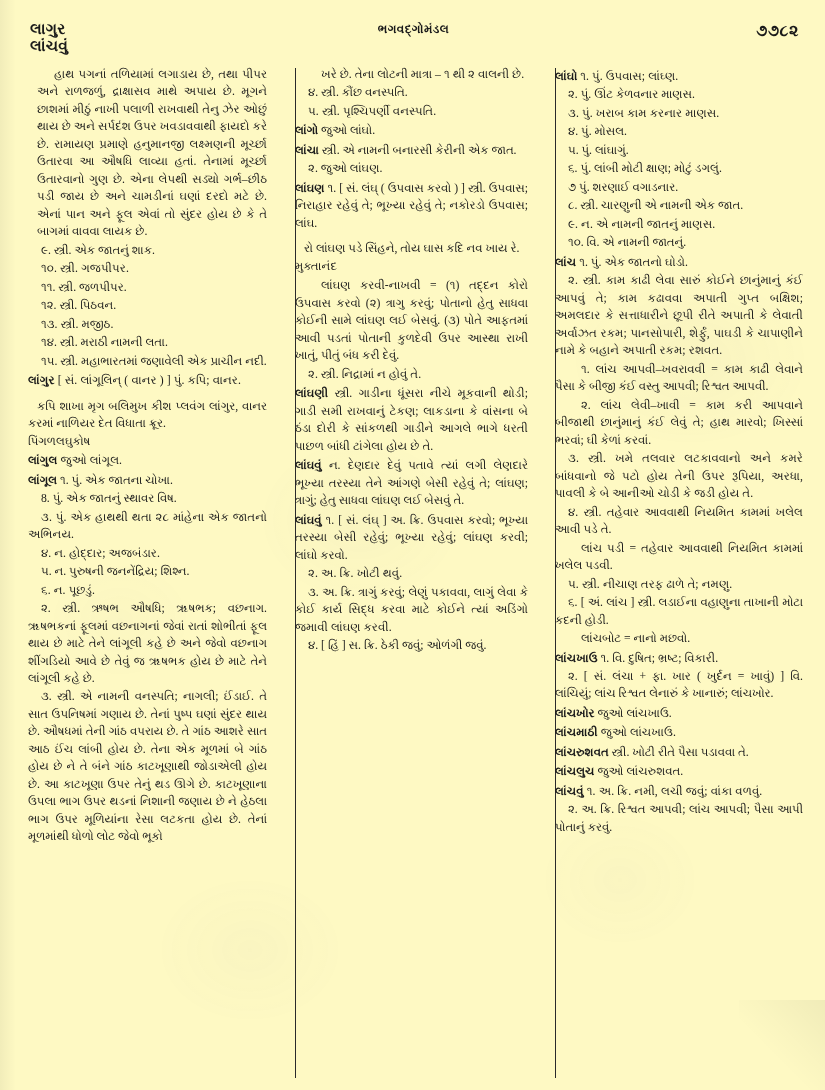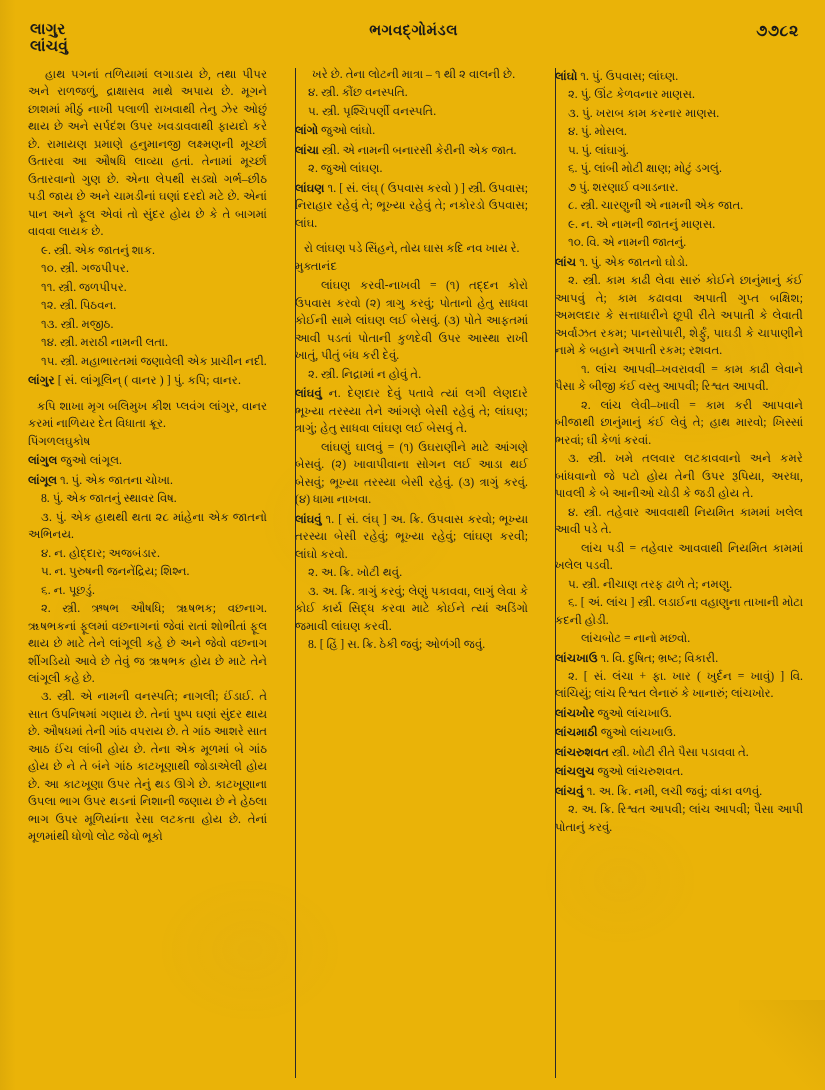--- a/index.html
+++ b/index.html
@@ -13,21 +13,21 @@
     font-family: "Liberation Serif", "DejaVu Serif", serif;
     color: #1a1a1a;
     overflow: hidden;
     position: relative;
   }
 
   
   .page {
     position: absolute;
     inset: 0;
-    background: #eab308;
+    background: #fef9c3;
     text-decoration: underline;
   }
 
   
   .scan-grain {
     position: absolute;
     inset: 0;
     pointer-events: none;
     opacity: .40;
     background:
@@ -60,21 +60,21 @@
     position: absolute; left: 2px; top: 0;
     line-height: 1.12;
     font-size: 15.5px;
     font-weight: bold;
     letter-spacing: .2px;
   }
   .rh-left .l2 { display: block; }
   .rh-center {
     position: absolute; left: 0; right: 0; top: 2px;
     text-align: center;
-    font-size: 15px;
+    font-size: 12px;
     font-weight: bold;
     letter-spacing: .4px;
   }
   .rh-right {
     position: absolute; right: 0; top: 2px;
     font-size: 16px;
     font-weight: bold;
     letter-spacing: .6px;
   }
 
@@ -106,21 +106,21 @@
     top: 2px;
     bottom: 4px;
     width: 1px;
     background: #2a2a2a;
   }
   .rule-a { left: 267px; }
   .rule-b { left: 527px; }
 
   
   .para {
-    margin: 0 0 1px 0;
+    margin: 0 0 1px 9px;
     text-indent: 17px;
   }
   .entry {
     margin: 2px 0 1px 0;
     text-indent: 0;
   }
   .sense {
     margin: 0 0 1px 0;
     text-indent: 13px;
   }
@@ -191,26 +191,26 @@
         <p class="sense">૪. સ્ત્રી. કૌંછ વનસ્પતિ.</p>
         <p class="sense">૫. સ્ત્રી. પૃશ્ચિપર્ણી વનસ્પતિ.</p>
         <p class="entry"><span class="hw">લાંગો</span><span> જુઓ લાંઘો.</span></p>
         <p class="entry"><span class="hw">લાંચા</span><span> સ્ત્રી. એ નામની બનારસી કેરીની એક જાત.</span></p>
         <p class="sense">૨. જુઓ લાંઘણ.</p>
         <p class="entry"><span class="hw">લાંઘણ</span><span> ૧. [ સં. લંઘ્ ( ઉપવાસ કરવો ) ] સ્ત્રી. ઉપવાસ; નિરાહાર રહેવું તે; ભૂખ્યા રહેવું તે; નકોરડો ઉપવાસ; લાંઘ.</span></p>
         <p class="quote">રો લાંઘણ પડે સિંહને, તોય ઘાસ કદિ નવ ખાય રે.</p>
         <p class="cite">મુક્તાનંદ</p>
         <p class="sub">લાંઘણ કરવી-નાખવી = (૧) તદ્દન કોરો ઉપવાસ કરવો (૨) ત્રાગુ કરવું; પોતાનો હેતુ સાધવા કોઈની સામે લાંઘણ લઈ બેસવું. (૩) પોતે આફતમાં આવી પડતાં પોતાની કુળદેવી ઉપર આસ્થા રાખી ખાતું, પીતું બંધ કરી દેવું.</p>
         <p class="sense">૨. સ્ત્રી. નિદ્રામાં ન હોવું તે.</p>
+        <p class="entry"><span class="hw">લાંઘણી</span><span> સ્ત્રી. ગાડીના ધૂંસરા નીચે મૂકવાની થોડી; ગાડી સમી રાખવાનું ટેકણ; લાકડાના કે વાંસના બે ઠંડા દોરી કે સાંકળથી ગાડીને આગલે ભાગે ધરતી પાછળ બાંધી ટાંગેલા હોય છે તે.</span></p>
         <p class="entry"><span class="hw">લાંઘવું</span><span> ન. દેણદાર દેવું પતાવે ત્યાં લગી લેણદારે ભૂખ્યા તરસ્યા તેને આંગણે બેસી રહેવું તે; લાંઘણ; ત્રાગું; હેતુ સાધવા લાંઘણ લઈ બેસવું તે.</span></p>
-        <p class="sub">લાંઘણું ઘાલવું = (૧) ઉઘરાણીને માટે આંગણે બેસવું. (૨) ખાવાપીવાના સોગન લઈ આડા થઈ બેસવું; ભૂખ્યા તરસ્યા બેસી રહેવું. (૩) ત્રાગું કરવું. (૪) ધામા નાખવા.</p>
         <p class="entry"><span class="hw">લાંઘવું</span><span> ૧. [ સં. લંઘ્ ] અ. ક્રિ. ઉપવાસ કરવો; ભૂખ્યા તરસ્યા બેસી રહેવું; ભૂખ્યા રહેવું; લાંઘણ કરવી; લાંઘો કરવો.</span></p>
         <p class="sense">૨. અ. ક્રિ. ખોટી થવું.</p>
         <p class="sense">૩. અ. ક્રિ. ત્રાગું કરવું; લેણું પકાવવા, લાગું લેવા કે કોઈ કાર્ય સિદ્ધ કરવા માટે કોઈને ત્યાં અડિંગો જમાવી લાંઘણ કરવી.</p>
-        <p class="sense">8. [ હિં ] સ. ક્રિ. ઠેકી જવું; ઓળંગી જવું.</p>
+        <p class="sense">૪. [ હિં ] સ. ક્રિ. ઠેકી જવું; ઓળંગી જવું.</p>
       </div>
     <div class="col col-3">
         <p class="entry"><span class="hw">લાંઘો</span><span> ૧. પું. ઉપવાસ; લાંઘ્ણ.</span></p>
         <p class="sense">૨. પું. ઊંટ કેળવનાર માણસ.</p>
         <p class="sense">૩. પું. ખરાબ કામ કરનાર માણસ.</p>
         <p class="sense">૪. પું. મોસલ.</p>
         <p class="sense">૫. પું. લાંઘાગું.</p>
         <p class="sense">૬. પું. લાંબી મોટી ક્ષાણ; મોટું ડગલું.</p>
         <p class="sense">૭ પું. શરણાઈ વગાડનાર.</p>
         <p class="sense">૮. સ્ત્રી. ચારણુની એ નામની એક જાત.</p>

